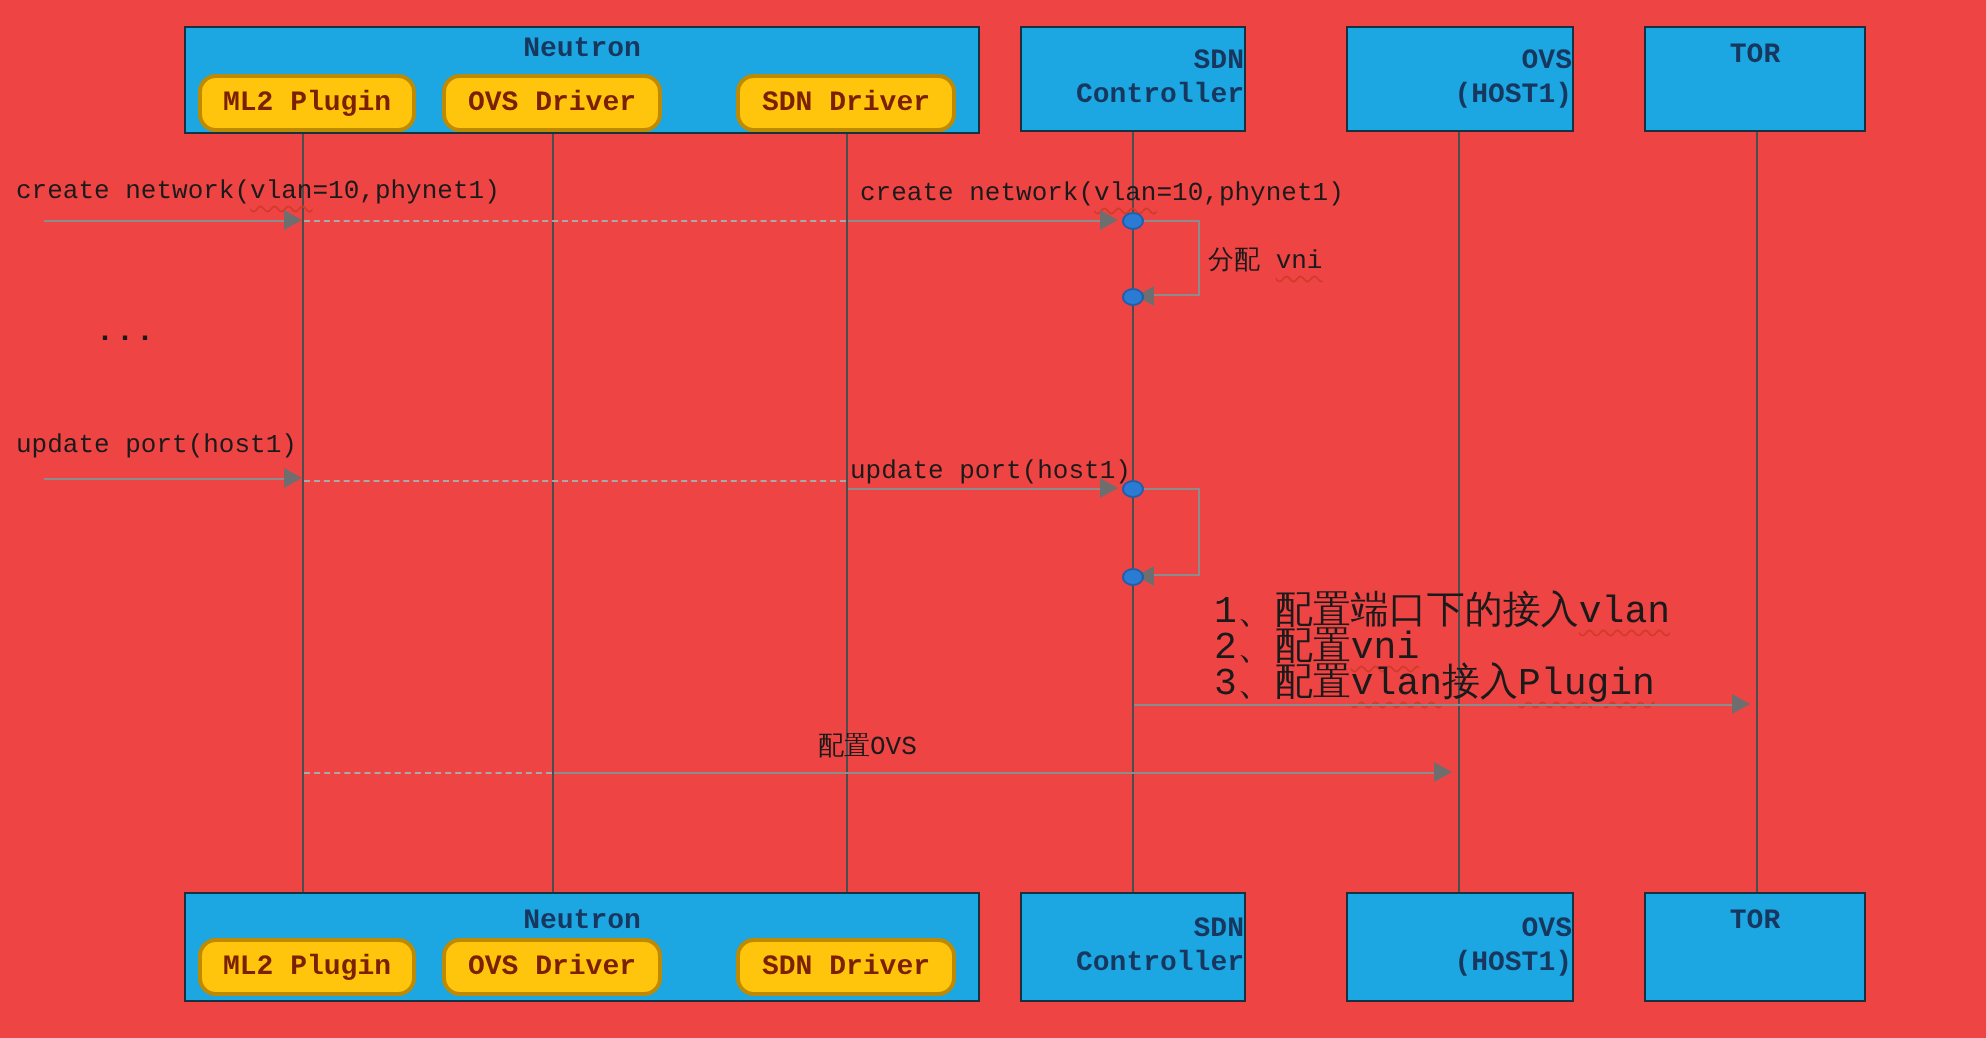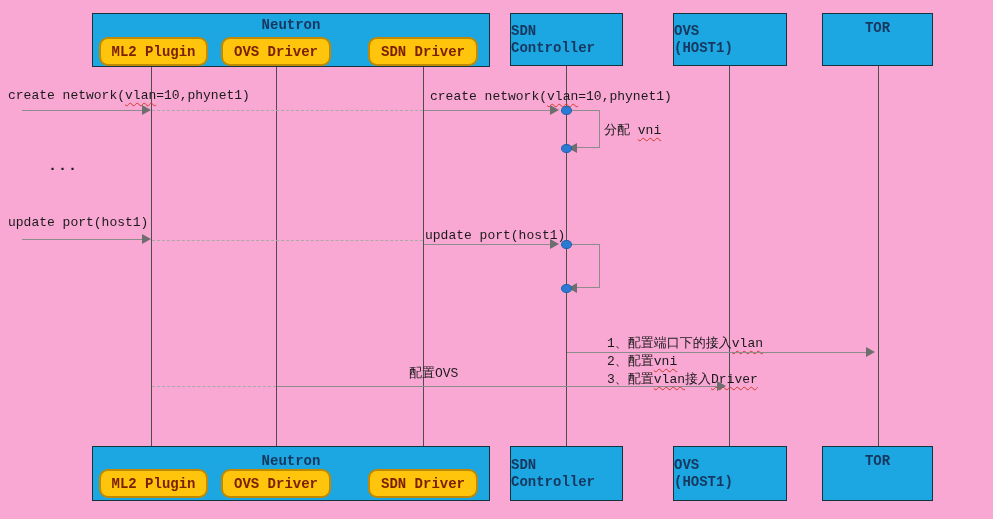--- a/index.html
+++ b/index.html
@@ -1,48 +1,48 @@
 <!DOCTYPE html>
 <html><head>
 <meta charset="utf-8">
 <style>
   html,body{margin:0;padding:0;background:#ffffff;}
   #stage{
-    position:relative;width:993px;height:519px;background:#f9a8d4;overflow:hidden;
+    position:relative;width:993px;height:519px;background:#ef4444;overflow:hidden;
     font-family:"Liberation Mono","DejaVu Sans Mono",monospace;color:#1a1a1a;
   }
   
   .pbox{
     position:absolute;background:#1CA6E2;border:1px solid #17323f;
     box-sizing:border-box;text-align:center;
   }
   .pbox .ptitle{
     color:#17375E;font-size:14px;line-height:17px;font-weight:bold;
   }
   .group-label{position:absolute;width:100%;top:3px;left:0;text-align:center;}
   .group-label-bot{position:absolute;width:100%;top:6px;left:0;text-align:center;}
   .ybox{
     position:absolute;background:#FFC40C;border:2px solid #c08a00;border-radius:9px;
     box-sizing:border-box;display:flex;align-items:center;justify-content:center;
     color:#7B2000;font-size:14px;font-weight:bold;
   }
-  .twolines{display:flex;flex-direction:column;align-items:flex-start;justify-content:center;height:100%;}
+  .twolines{display:flex;flex-direction:column;align-items:flex-end;justify-content:center;height:100%;}
   .toplabel{padding-top:6px;font-family:Liberation Mono, monospace;}
   
   .lifeline{position:absolute;width:1px;background:#4d4d4d;}
   
   .sline{position:absolute;height:0;border-top:1px solid #8c8c8c;}
   .dline{position:absolute;height:0;border-top:1px dashed #a9a9a9;}
   .arr-r{position:absolute;width:0;height:0;border-top:5px solid transparent;border-bottom:5px solid transparent;border-left:9px solid #6e6e6e;}
   .arr-l{position:absolute;width:0;height:0;border-top:5px solid transparent;border-bottom:5px solid transparent;border-right:9px solid #6e6e6e;}
   .loop{position:absolute;border:1px solid #8c8c8c;border-left:none;box-sizing:border-box;}
   .dot{position:absolute;width:11px;height:9px;border-radius:50%;background:#2b7bd4;border:1px solid #1e5fa8;box-sizing:border-box;z-index:5;}
   
   .msg{position:absolute;font-size:13px;white-space:nowrap;}
-  .steps{position:absolute;font-size:13px;line-height:18px;white-space:nowrap;margin-top:38px;}
+  .steps{position:absolute;font-size:19px;line-height:18px;white-space:nowrap;}
   .wavy{text-decoration-line:underline;text-decoration-style:wavy;text-decoration-color:#d23b2a;text-decoration-thickness:1px;text-underline-offset:3px;}
   .ellipsis{position:absolute;font-size:15px;font-weight:bold;letter-spacing:1px;}
 </style>
 </head>
 <body>
 
 <div id="stage">
 
   <div class="lifeline" style="left:151px;top:67px;height:402px;"></div>
   <div class="lifeline" style="left:276px;top:67px;height:402px;"></div>
@@ -106,21 +106,21 @@
   <div class="arr-r" style="left:550px;top:239px;"></div>
 
   <div class="loop" style="left:567px;top:244px;width:33px;height:44px;"></div>
   <div class="arr-l" style="left:568px;top:283px;"></div>
   <div class="dot" style="left:561px;top:240px;"></div>
   <div class="dot" style="left:561px;top:284px;"></div>
 
   <div class="steps" style="left:607px;top:297px;">
     <div>1、配置端口下的接入<span class="wavy">vlan</span></div>
     <div>2、配置<span class="wavy">vni</span></div>
-    <div>3、配置<span class="wavy">vlan</span>接入<span class="wavy">Driver</span></div>
+    <div>3、配置<span class="wavy">vlan</span>接入<span class="wavy">Plugin</span></div>
   </div>
 
   <div class="sline" style="left:567px;top:352px;width:302px;"></div>
   <div class="arr-r" style="left:866px;top:347px;"></div>
 
   <div class="msg" style="left:409px;top:364px;">配置OVS</div>
   <div class="dline" style="left:152px;top:386px;width:124px;"></div>
   <div class="sline" style="left:277px;top:386px;width:443px;"></div>
   <div class="arr-r" style="left:717px;top:381px;"></div>
 

